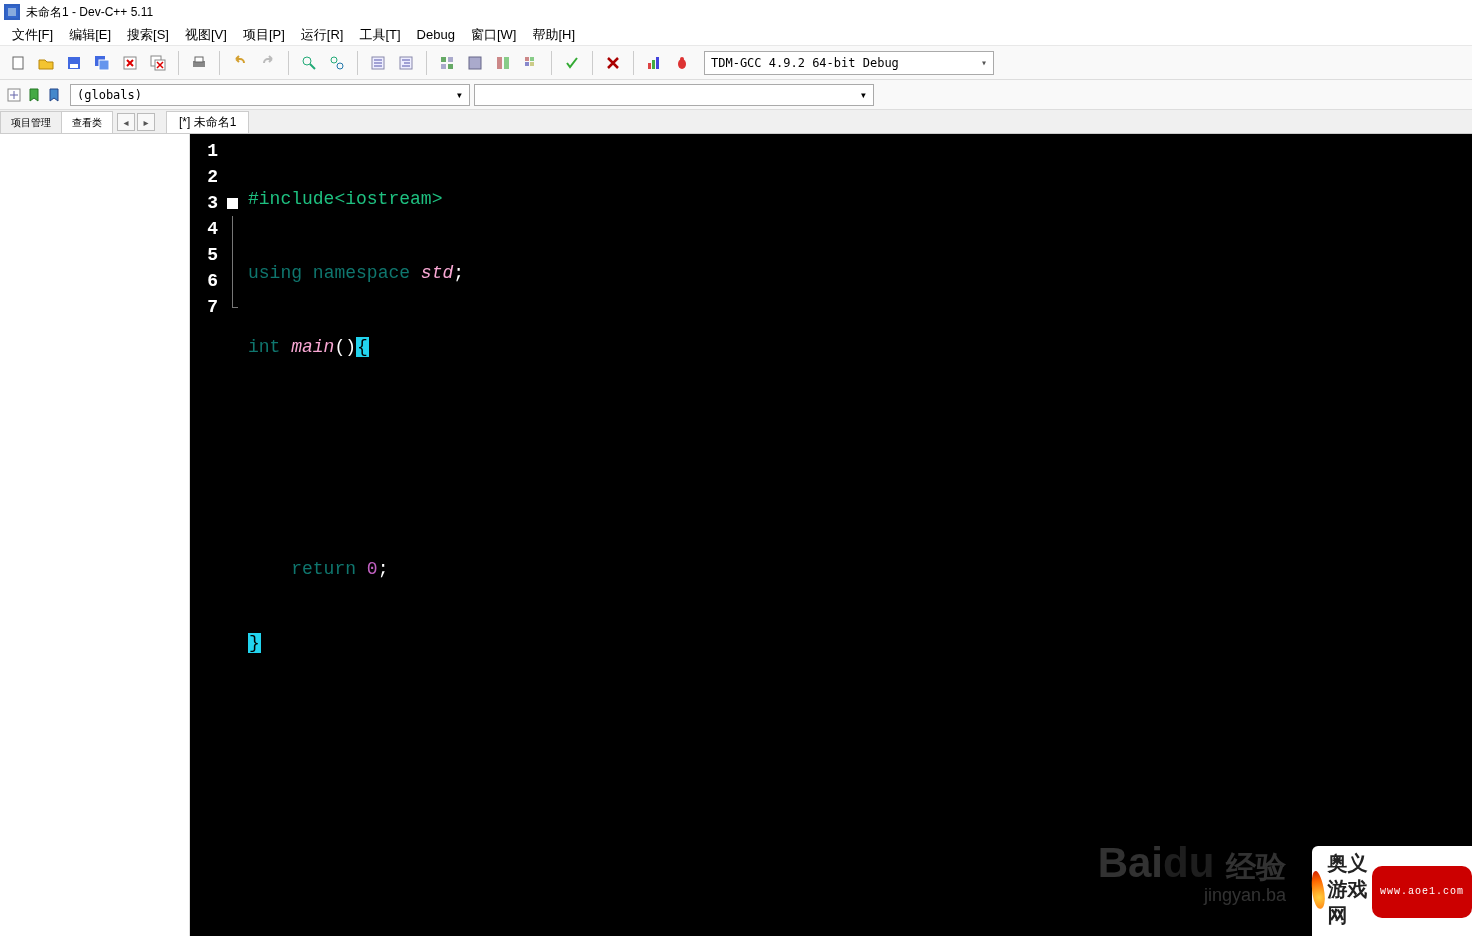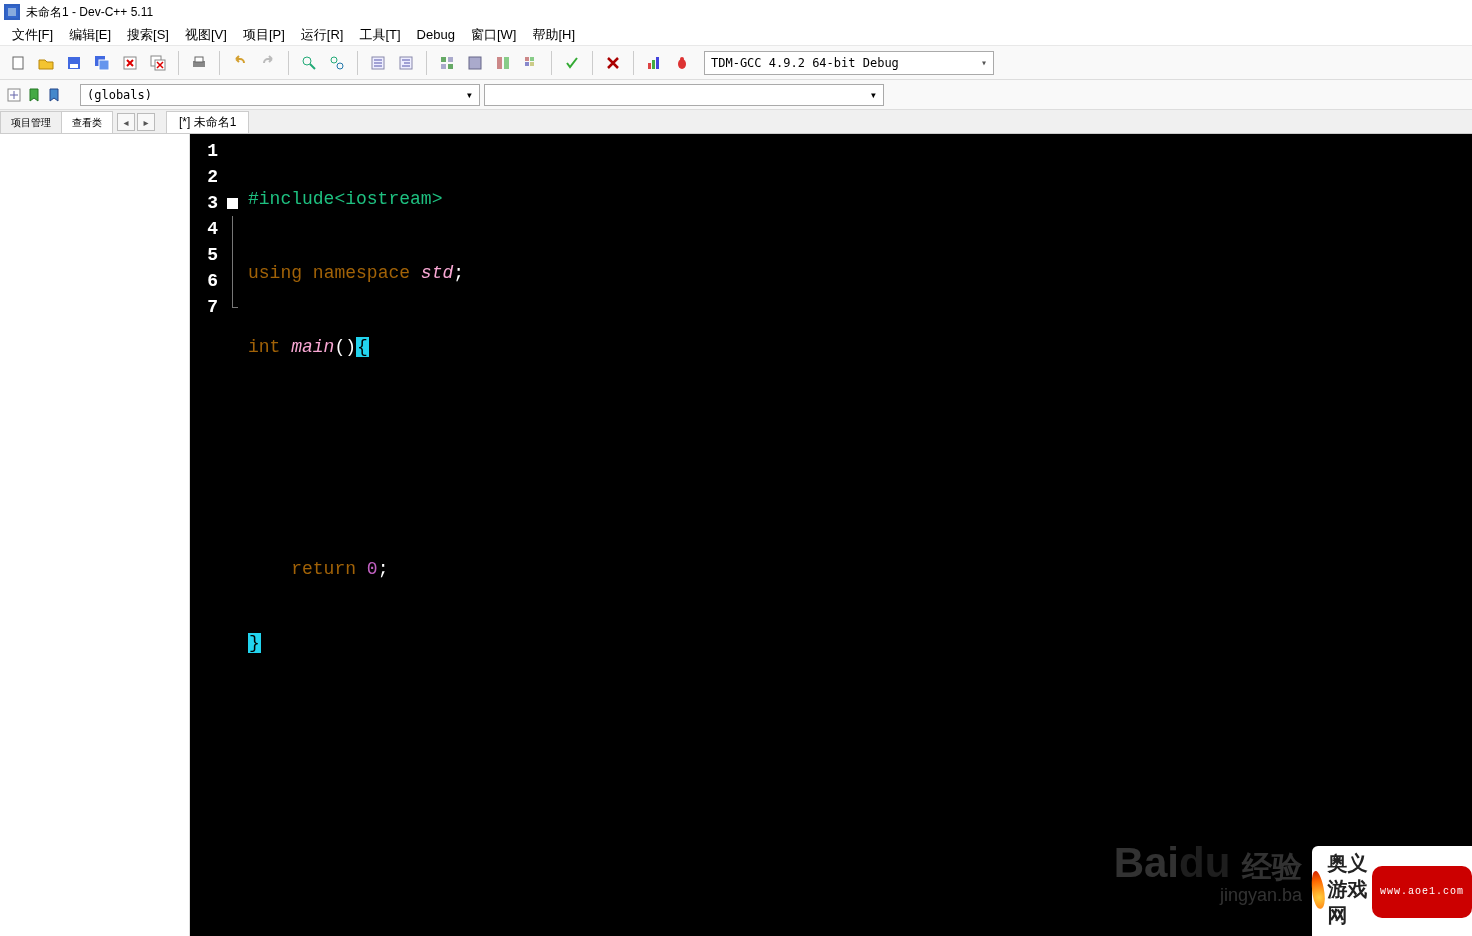--- a/index.html
+++ b/index.html
@@ -74,21 +74,21 @@
     background:#f9f9f9;
     border-bottom:1px solid #ddd;
     display:flex; align-items:center;
     padding:0 6px; gap:4px;
   }
   .secondbar .combo {
     height:22px; border:1px solid #aaa; background:#fff;
     display:flex; align-items:center; justify-content:space-between;
     padding:0 6px; font-family:Consolas,monospace; font-size:12px;
   }
-  .secondbar .combo.globals { width:400px; margin-left:10px;}
+  .secondbar .combo.globals { width:400px; }
   .secondbar .combo.members { width:400px; }
   .tabbar {
     height:24px;
     background:#f0f0f0;
     border-bottom:1px solid #ccc;
     display:flex; align-items:flex-end;
   }
   .tabbar .left-tabs { display:flex; align-items:flex-end; height:100%; }
   .tabbar .ptab {
     padding:3px 10px;
@@ -157,27 +157,27 @@
   }
   .foldcol .fc.end::after {
     content:""; width:6px; height:1px; background:#777; position:absolute; top:13px; left:8px;
   }
   .code {
     padding:4px 8px;
     white-space:pre;
   }
   .code .row { height:26px;margin-top:48px; }
   .c-pre { color:#1ec080; }
-  .c-kw  { color:#a16207; }
+  .c-kw  { color:#0f766e; }
   .c-id  { color:#f9a8d4;font-style:italic; }
   .c-num { color:#c060c0; }
   .c-punc{ color:#fff; }
   .hl-brace { background:#22d3ee; color:#000; padding:0 1px;}
   .watermark {
-    position:absolute; right:170px; bottom:30px;
+    position:absolute; right:186px; bottom:30px;
     color:rgba(200,200,200,0.25);
     font-size:42px; font-weight:bold;
     font-family:Arial,sans-serif;
     text-align:right;
     line-height:1.1;
     pointer-events:none;
   }
   .watermark .sub { font-size:18px; font-weight:normal; display:block;}
   .corner-badge {
     position:absolute; right:0; bottom:0;

